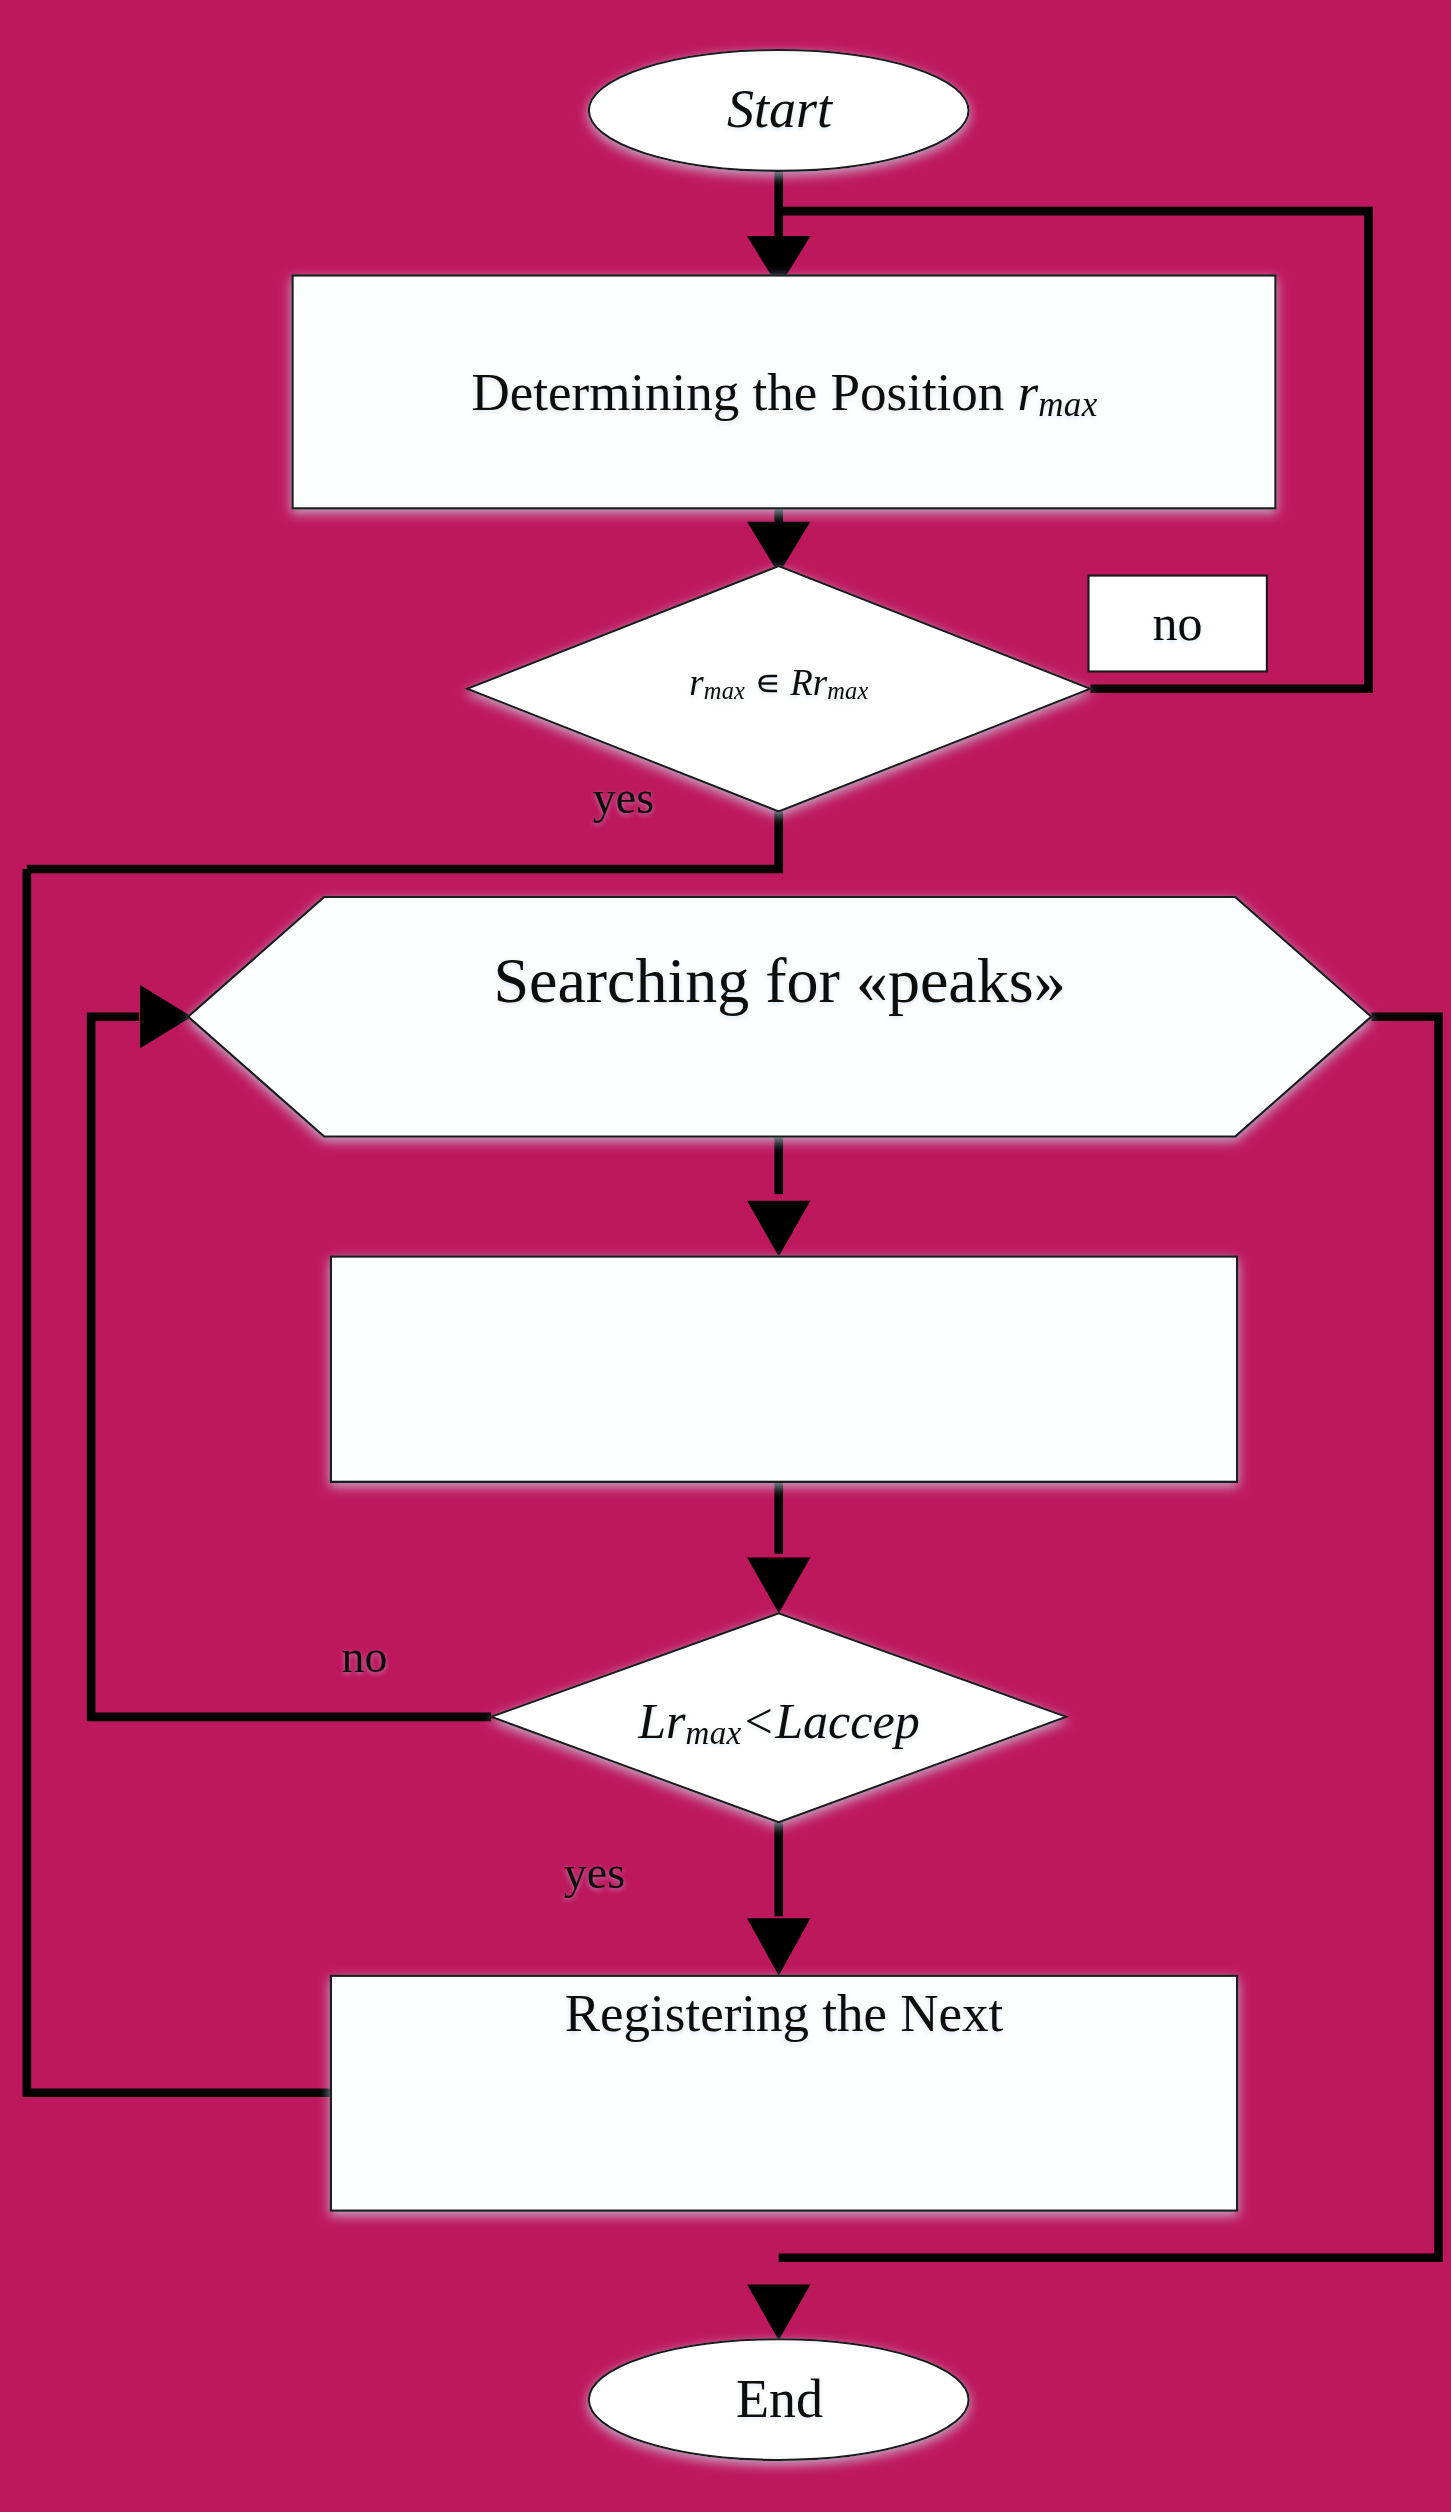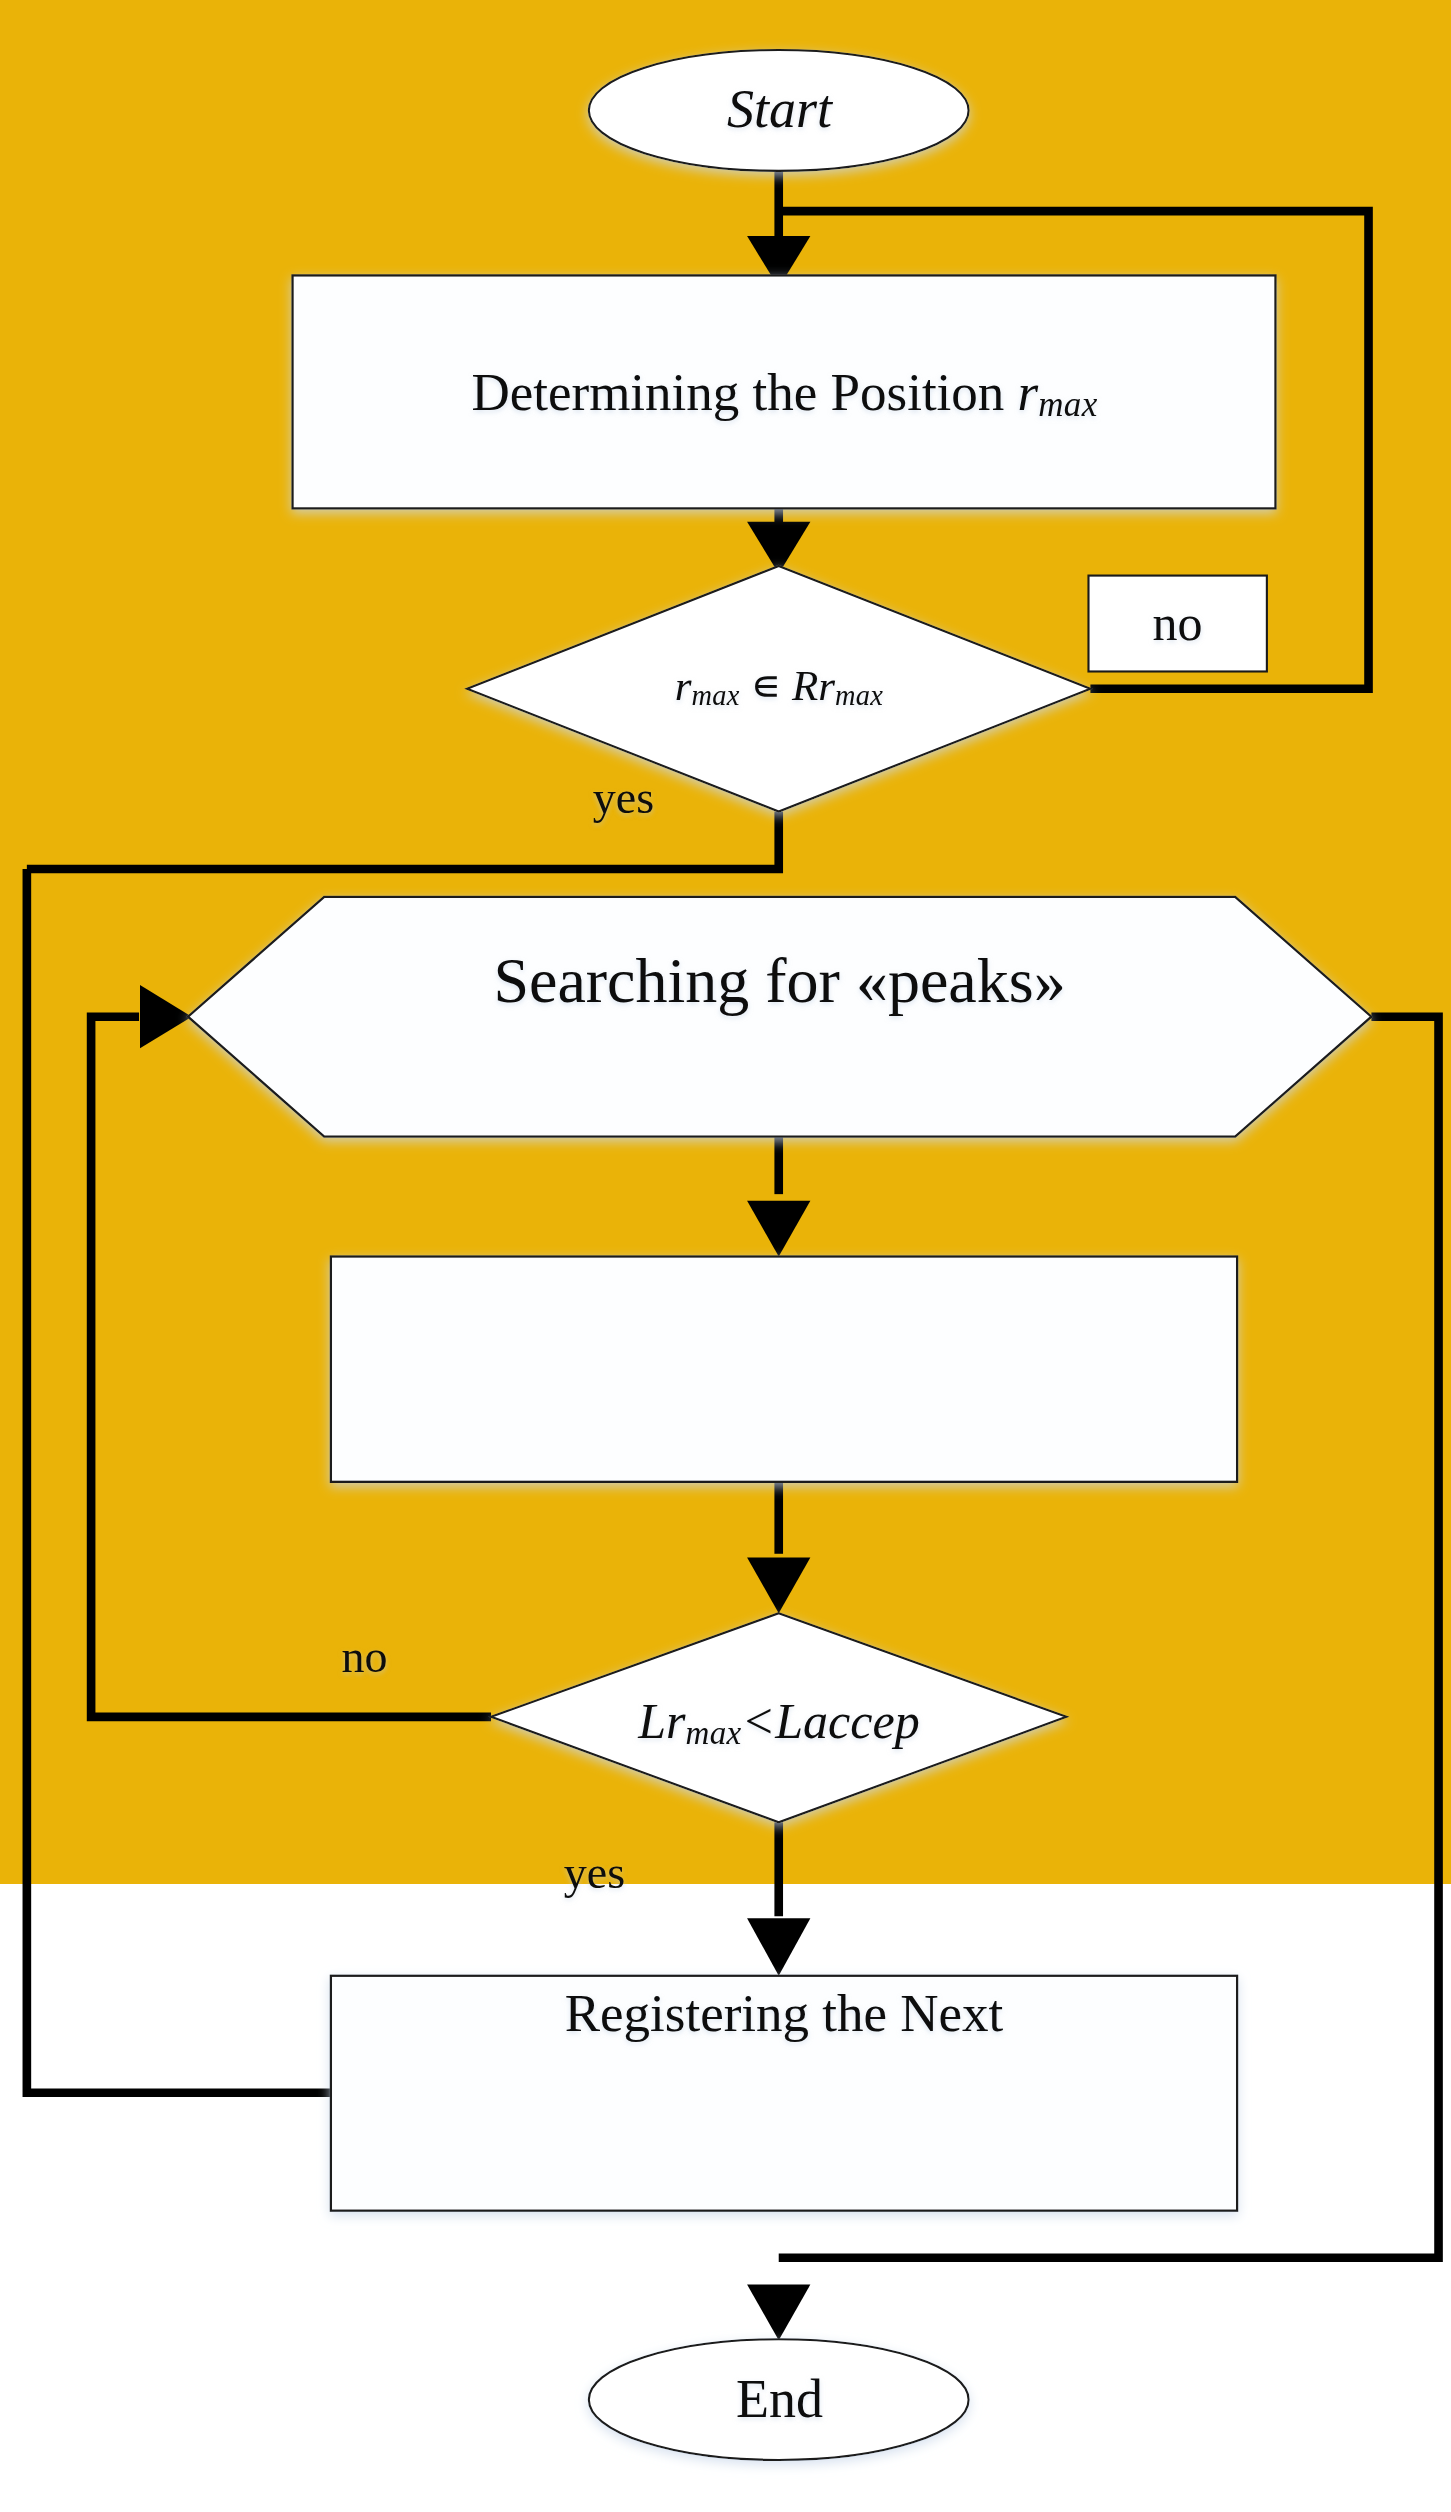--- a/index.html
+++ b/index.html
@@ -10,22 +10,22 @@
   }
   body {
     width: 1451px;
     height: 2512px;
     overflow: hidden;
     font-family: "Liberation Serif", "DejaVu Serif", serif;
   }
   #flowchart-root {
     position: relative;
     width: 1451px;
-    height: 1884px;
-    background: #eab308;
+    height: 2512px;
+    background: #be185d;
   }
   svg#flow-svg {
     position: absolute;
     left: 0;
     top: 0;
     width: 1451px;
     height: 2512px;
     display: block;
   }
   .node-shape {
@@ -55,21 +55,21 @@
     color: #0d0d0d;
     text-align: center;
     font-family: "Liberation Serif", "DejaVu Serif", serif;
     line-height: 1.12;
     white-space: nowrap;
     pointer-events: none;
     text-shadow: 0 1.9px 4.8px rgba(190, 205, 225, 0.55);
   }
   .txt.start-txt   { left: 0;    top: 79px;   width: 1559px; font-size: 54px; font-style: italic; }
   .txt.box1-txt    { left: 293px; top: 363px;  width: 983px; font-size: 53px; font-family: Liberation Serif, serif; }
-  .txt.dia1-txt    { left: 467px; top: 662px;  width: 624px;  font-size: 43px; }
+  .txt.dia1-txt    { left: 467px; top: 662px;  width: 624px;  font-size: 37px; }
   .txt.nobox-txt   { left: 1089px; top: 595px; width: 177px;  font-size: 50px; }
   .txt.yes1-txt    { left: 537px; top: 772px;  width: 173px;  font-size: 46px; }
   .txt.hex-txt     { left: 187px; top: 945px;  width: 1185px; font-size: 64px; }
   .txt.box2-txt    { left: 331px; top: 1303px; width: 906px;  font-size: 53px; }
   .txt.dia2-txt    { left: 491px; top: 1693px; width: 576px;  font-size: 50px; }
   .txt.no2-txt     { left: 278px; top: 1631px; width: 173px;  font-size: 46px; }
   .txt.yes2-txt    { left: 508px; top: 1847px; width: 173px;  font-size: 46px; }
   .txt.box3-txt    { left: 331px; top: 1984px; width: 906px;  font-size: 53px; }
   .txt.end-txt     { left: 0;    top: 2369px; width: 1559px; font-size: 54px; }
   sub {

